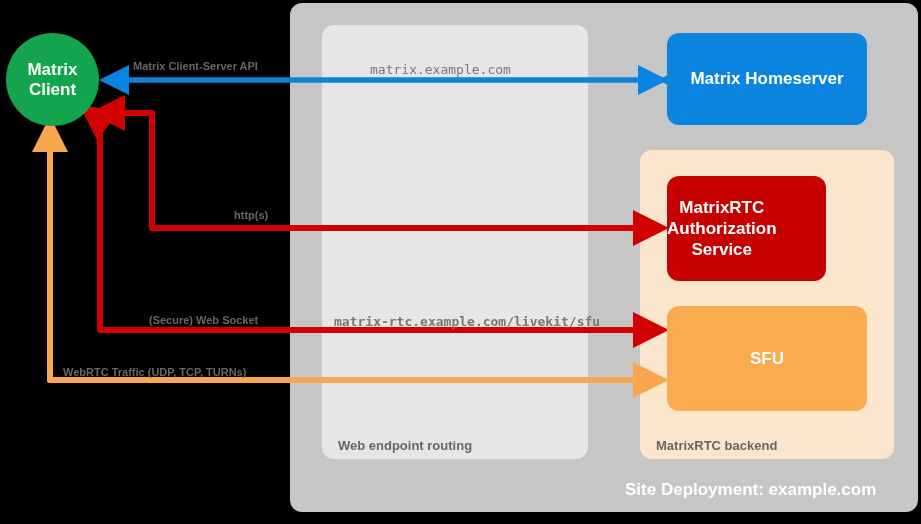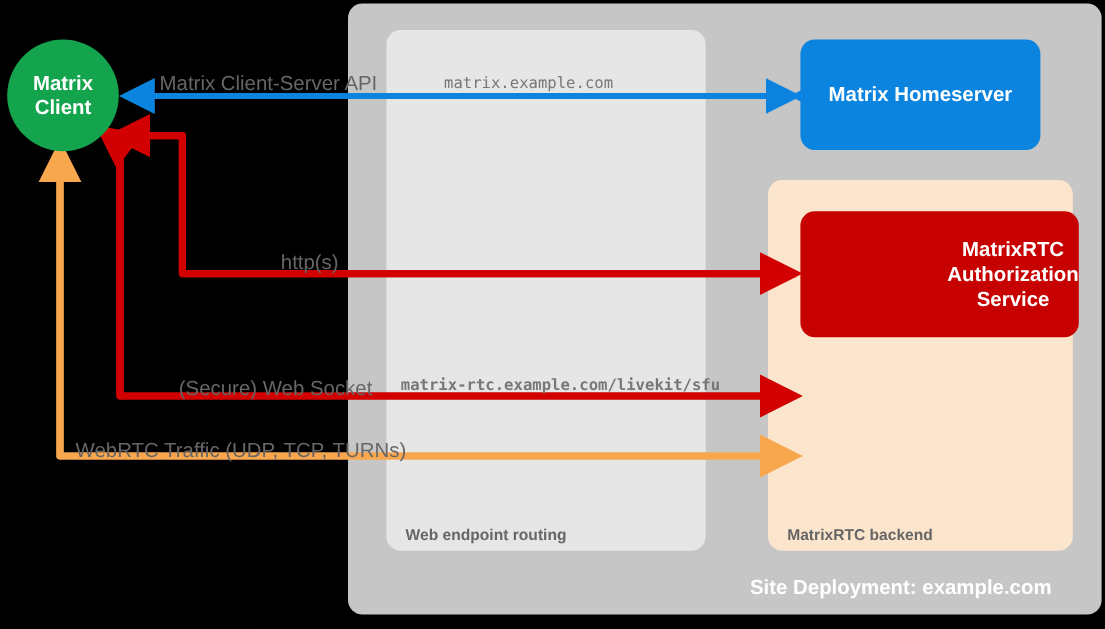--- a/index.html
+++ b/index.html
@@ -31,40 +31,40 @@
     display:flex;align-items:center;justify-content:center;
     text-align:center;color:#fff;font-weight:bold;font-size:17px;line-height:1.15;
   }
   .homeserver{
     left:667px;top:33px;width:200px;height:92px;border-radius:12px;
     background:#0b84e0;
     display:flex;align-items:center;justify-content:center;
     color:#fff;font-weight:bold;font-size:17px;text-align:center;
   }
   .authsvc{
-    left:667px;top:176px;width:232px;height:105px;border-radius:12px;
+    left:667px;top:176px;width:159px;height:105px;border-radius:12px;
     background:#c70000;
-    display:flex;align-items:center;justify-content:flex-end;
+    display:flex;align-items:center;justify-content:flex-start;
     color:#fff;font-weight:bold;font-size:17px;line-height:1.25;text-align:center;
   }
   .sfu{
     left:667px;top:306px;width:200px;height:105px;border-radius:12px;
     background:#f9ab4e;
     display:flex;align-items:center;justify-content:center;
     color:#fff;font-weight:bold;font-size:17px;text-align:center;
   }
 
   
   .cap{font-weight:bold;font-size:13px;color:#666;}
   .cap-web{left:338px;top:438px;}
   .cap-backend{left:656px;top:438px;}
   .cap-site{left:625px;top:480px;font-weight:bold;font-size:17px;color:#fff;}
 
   
-  .lbl{font-weight:normal;font-size:17px;color:#666;white-space:nowrap;}
+  .lbl{font-weight:bold;font-size:11px;color:#666;white-space:nowrap;}
   .lbl-csapi{left:133px;top:60px;}
   .lbl-https{left:234px;top:209px;}
   .lbl-ws{left:149px;top:314px;}
   .lbl-webrtc{left:63px;top:366px;}
 
   
   .path{font-family:"DejaVu Sans Mono","Liberation Mono",monospace;font-size:13px;color:#777;white-space:nowrap;}
   .path-1{left:334px;top:62px;margin-left:36px;}
   .path-2{left:334px;top:211px;}
   .path-3{left:334px;top:314px;font-weight:bold;}
@@ -129,20 +129,23 @@
   </div>
 
   <div class="abs authsvc">
     <div>
       <span>MatrixRTC</span><br>
       <span>Authorization</span><br>
       <span>Service</span>
     </div>
   </div>
 
+  <div class="abs sfu">
+    <span>SFU</span>
+  </div>
 
   <div class="abs cap cap-web">Web endpoint routing</div>
   <div class="abs cap cap-backend">MatrixRTC backend</div>
   <div class="abs cap-site">Site Deployment: example.com</div>
 
   <div class="abs lbl lbl-csapi">Matrix Client-Server API</div>
   <div class="abs lbl lbl-https">http(s)</div>
   <div class="abs lbl lbl-ws">(Secure) Web Socket</div>
   <div class="abs lbl lbl-webrtc">WebRTC Traffic (UDP, TCP, TURNs)</div>
 

